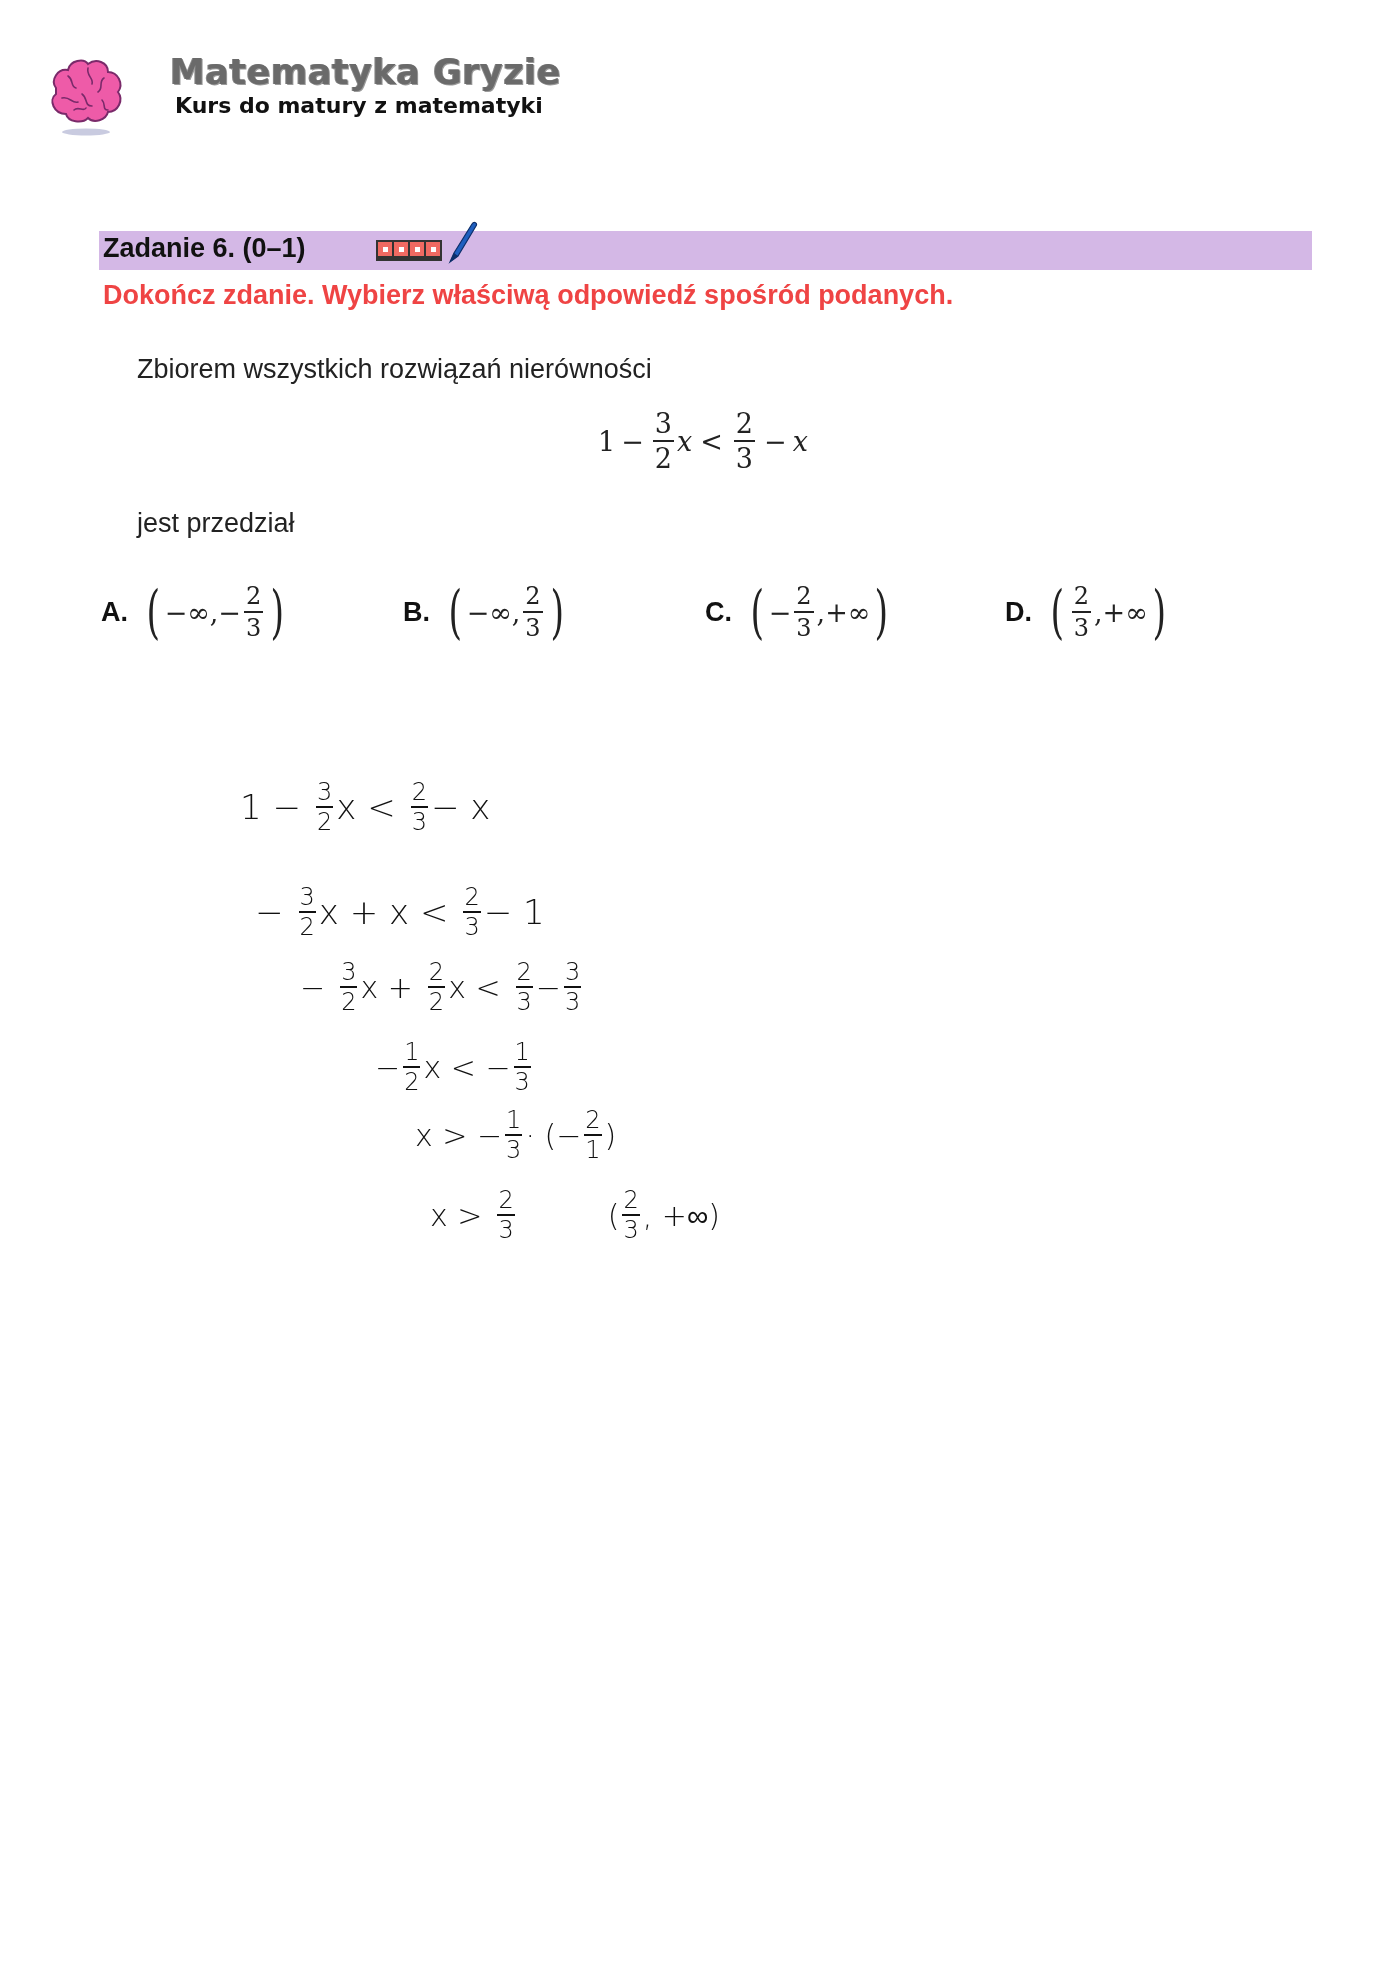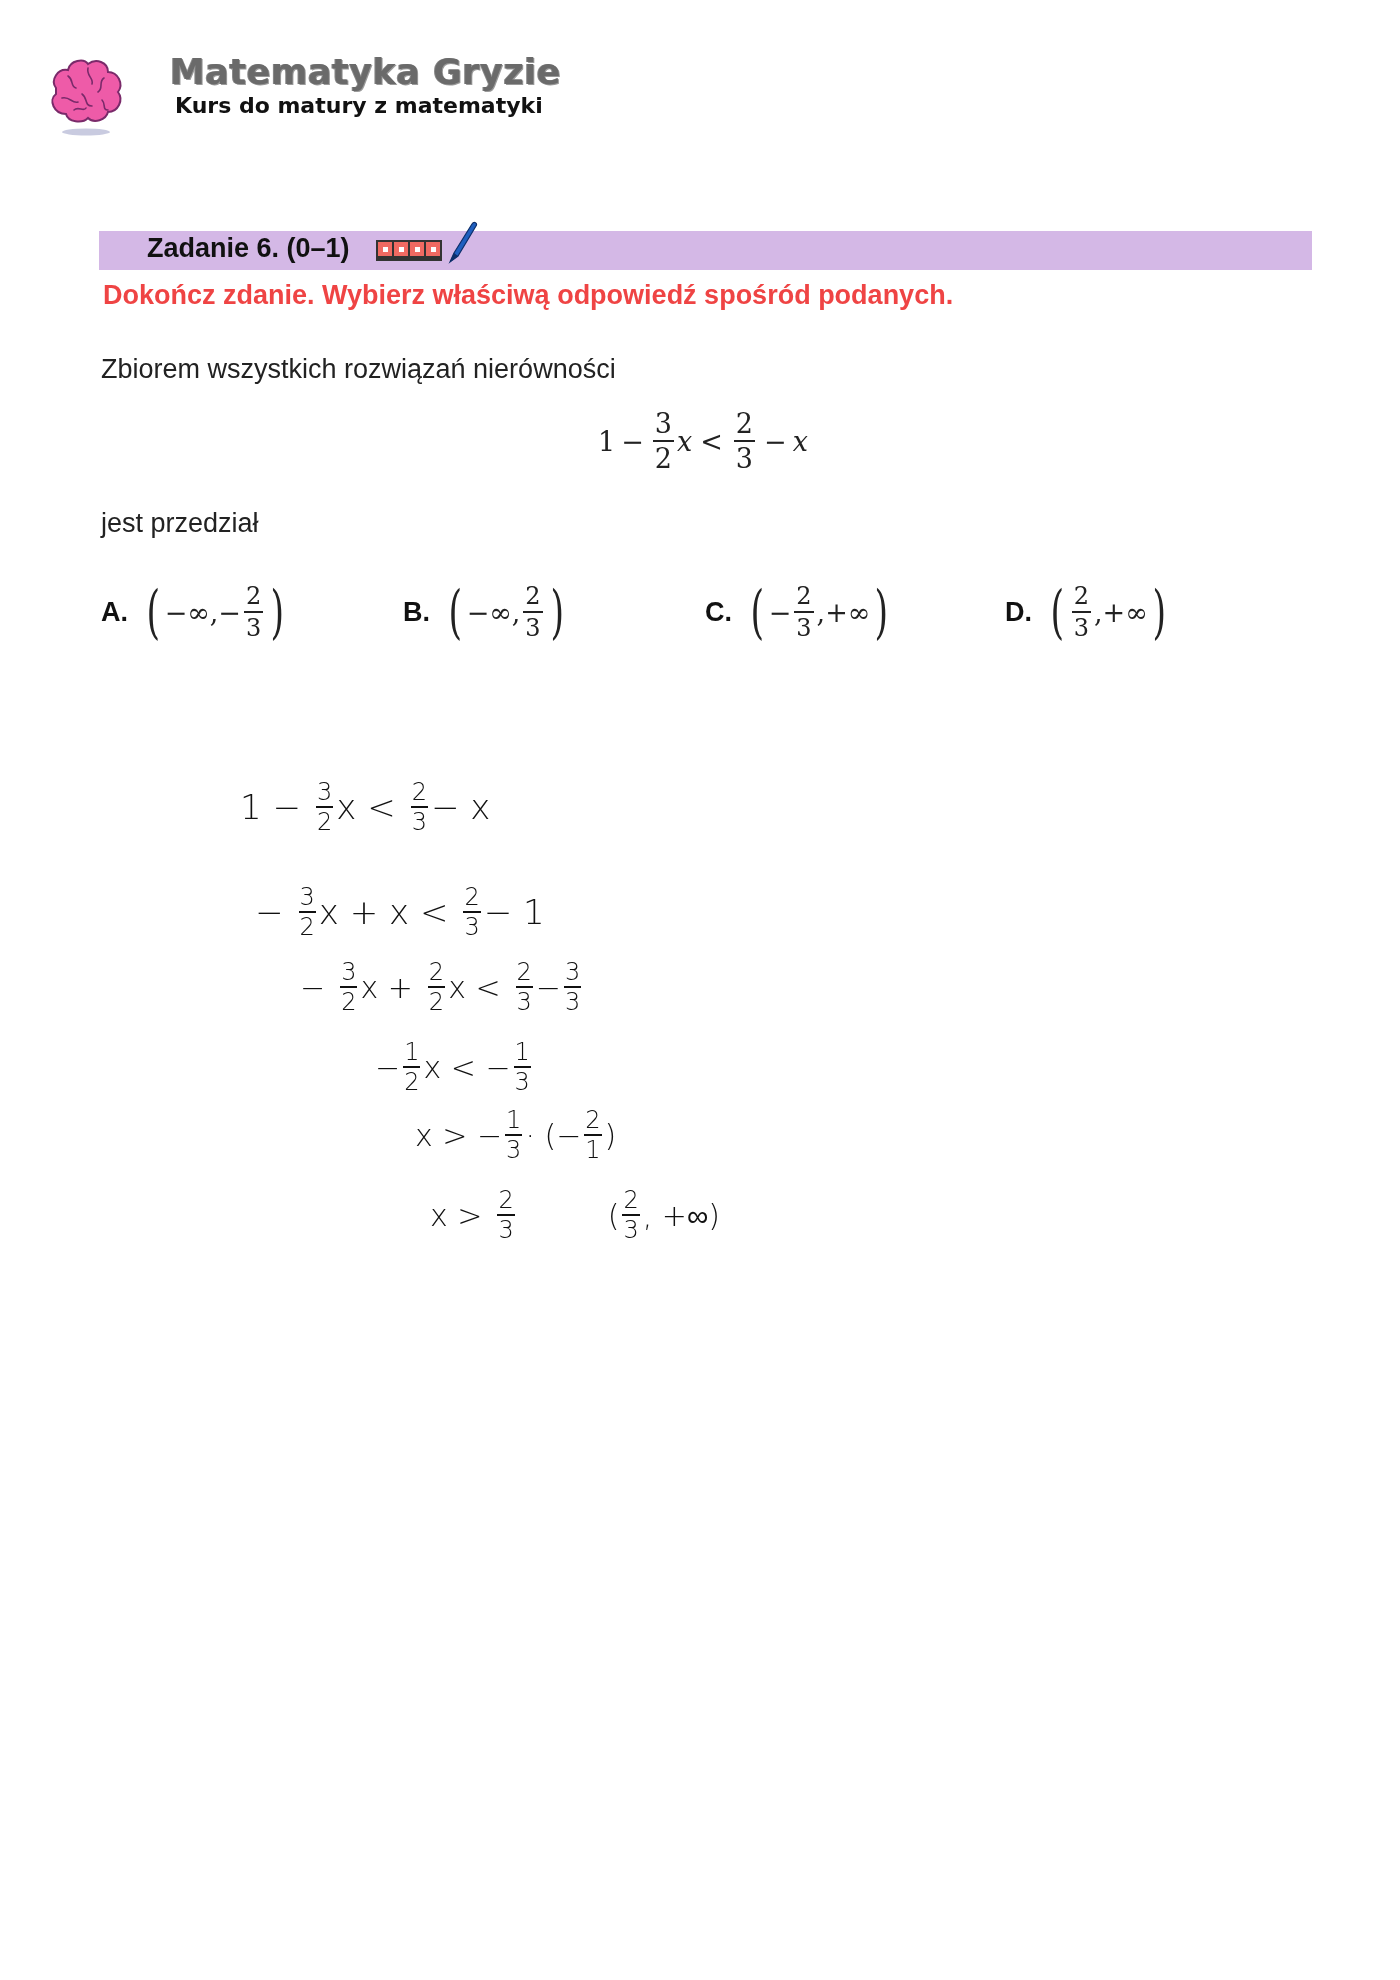--- a/index.html
+++ b/index.html
@@ -5,27 +5,27 @@
   html, body { margin:0; padding:0; background:#ffffff; }
   body { width:1400px; height:1980px; position:relative; overflow:hidden; font-family:"Liberation Sans", sans-serif; color:#111; }
   .abs { position:absolute;text-align:center; }
   
   .logo { left:46px; top:54px; width:80px; height:84px; }
   .brand-title { left:170px; top:52px; font-family:"DejaVu Sans", sans-serif; font-weight:bold; font-size:35px; color:#6a6a6a; letter-spacing:0.5px;
     text-shadow: 1px 1px 0 #9a9a9a, -1px 0 0 #8a8a8a; }
   .brand-sub { left:175px; top:93px; font-family:"DejaVu Sans", sans-serif; font-weight:bold; font-size:22px; color:#111; }
   
   .task-bar { left:99px; top:231px; width:1213px; height:39px; background:#d4b8e6; }
-  .task-title { left:103px; top:233px; font-weight:bold; font-size:27px; color:#111;margin-left:44px; }
+  .task-title { left:103px; top:233px; font-weight:bold; font-size:27px; color:#111; }
   .boxes { left:376px; top:240px; height:19px; display:flex; border:1.5px solid #333; background:#333; }
   .box { width:16px; height:16px; background:#f06a62; border:1px solid #333; display:flex; align-items:center; justify-content:center; box-sizing:border-box; }
   .box i { width:5px; height:5px; background:#fff; display:block; }
   .pen { left:446px; top:220px; width:32px; height:44px; }
   .instr { left:103px; top:280px; font-weight:bold; font-size:27px; color:#ef4444; }
-  .body-text { font-size:27px; color:#222; }
+  .body-text { font-size:27px; color:#222;margin-left:36px; }
   
   .math { font-family:"DejaVu Serif", serif; font-size:27px; color:#222; display:flex; align-items:center; }
   .frac { display:inline-flex; flex-direction:column; align-items:center; margin:0 3px; line-height:1; }
   .frac .num { border-bottom:2px solid #222; padding:0 2px 3px 2px; }
   .frac .den { padding-top:3px; }
   .ital { font-style:italic; }
   .opt { top:583px; display:flex; align-items:center; }
   .opt-label { font-weight:bold; font-size:27px; margin-right:14px; }
   .paren { font-size:58px; font-weight:200; line-height:1; transform:scaleX(0.6); display:inline-block; }
   .small-frac { font-size:24px; }

